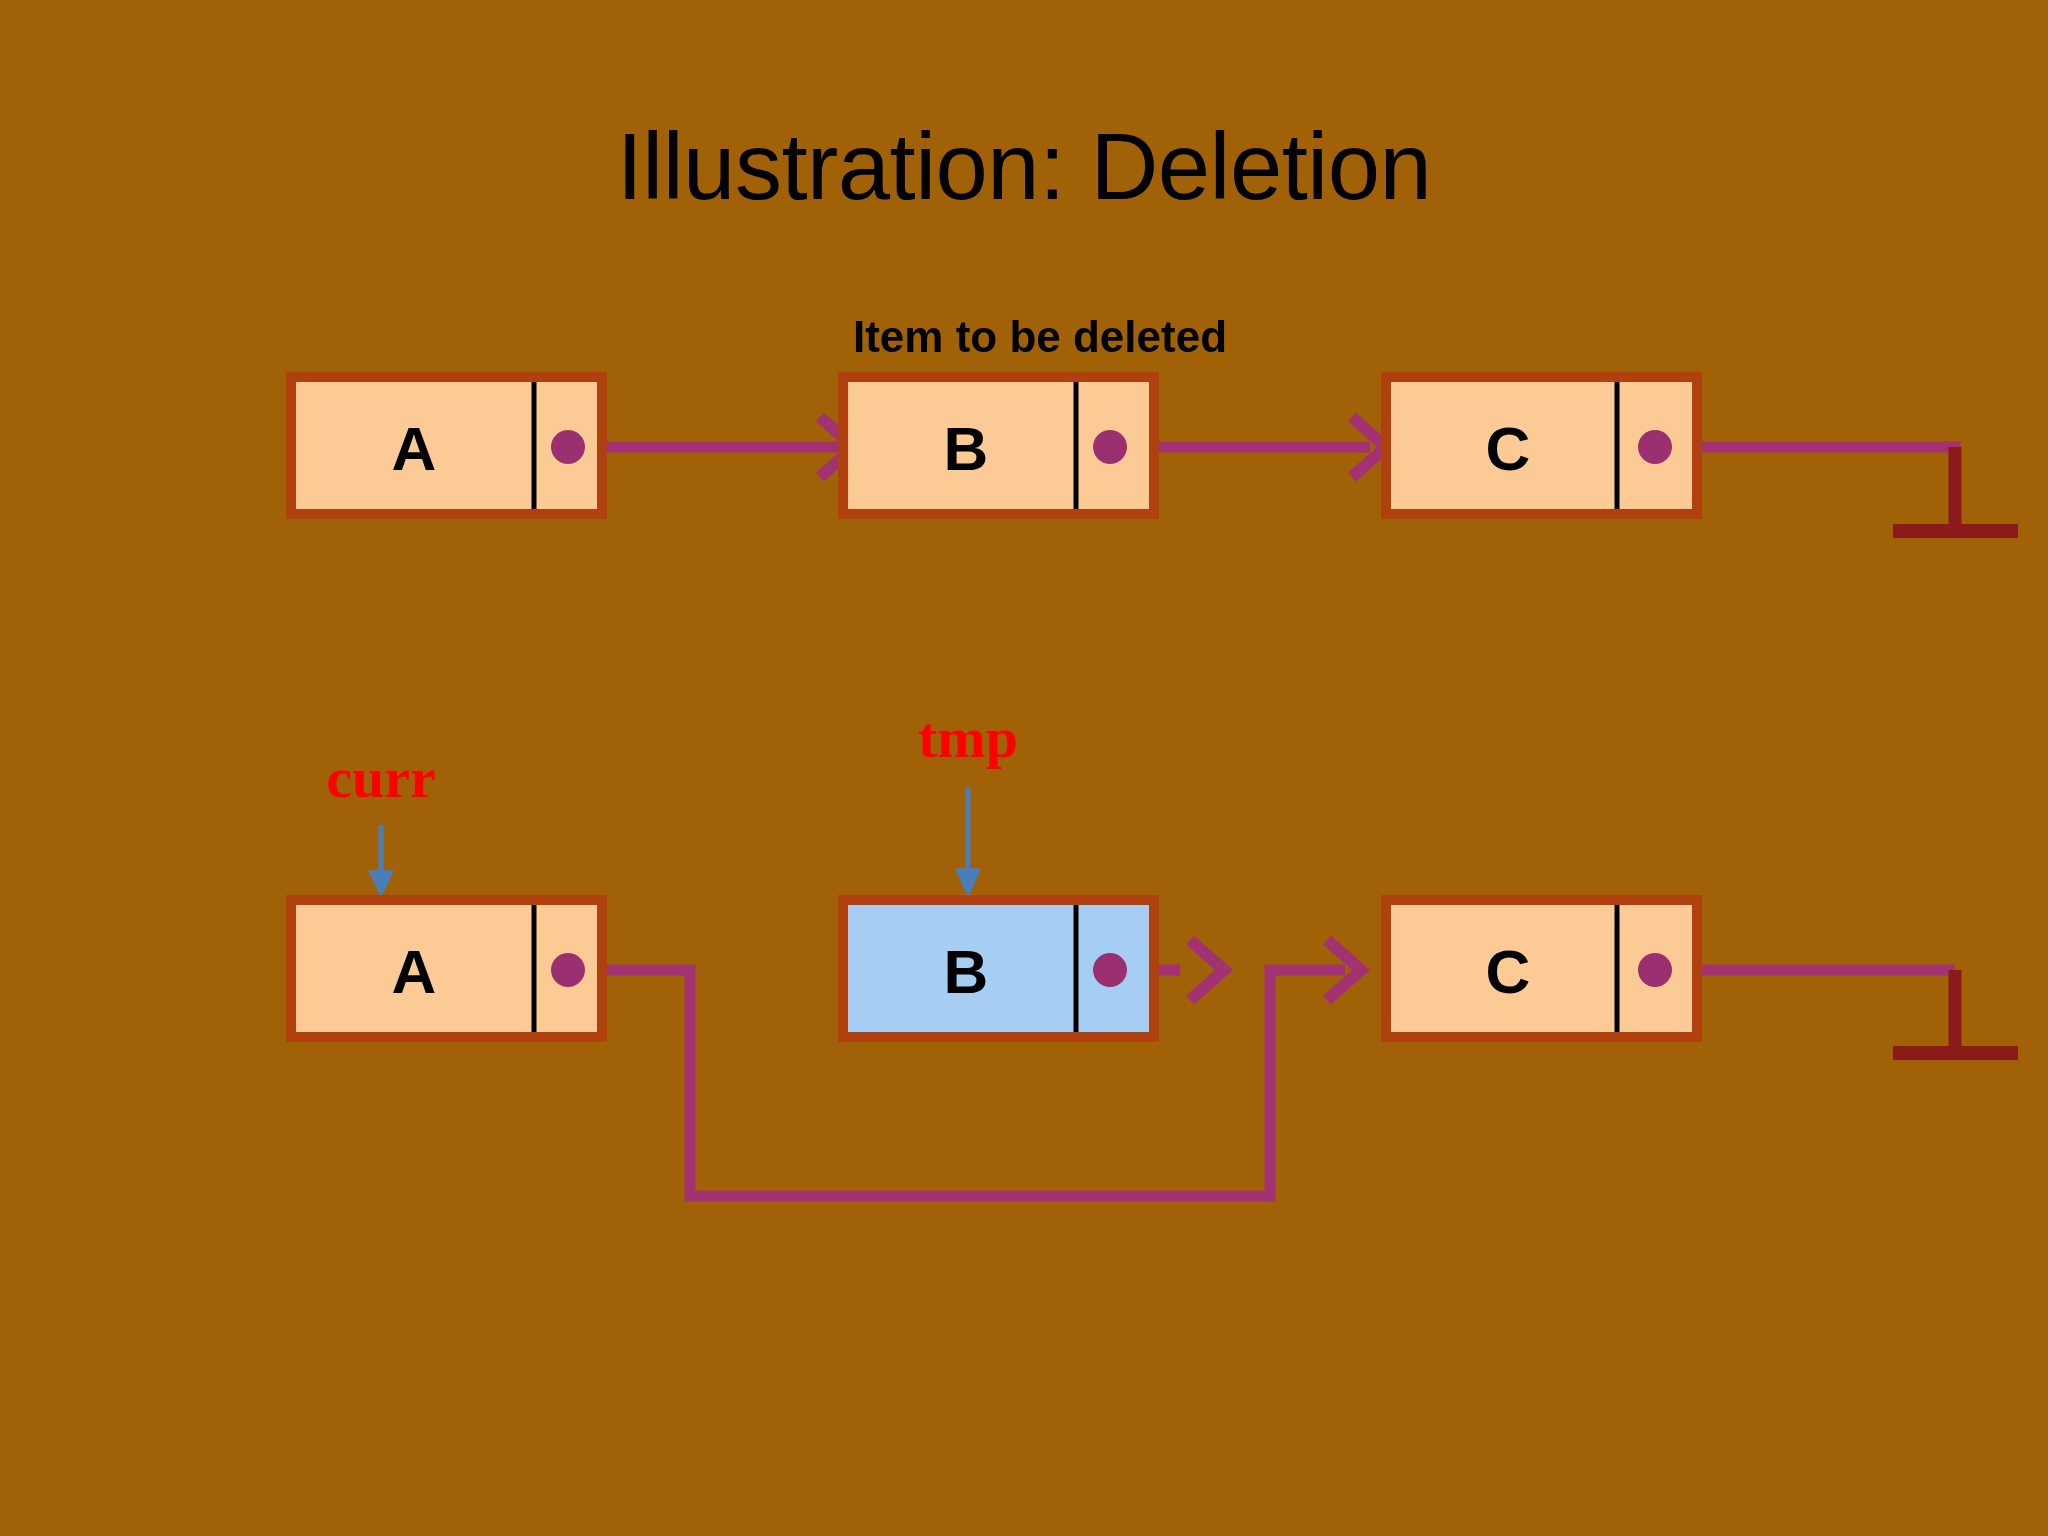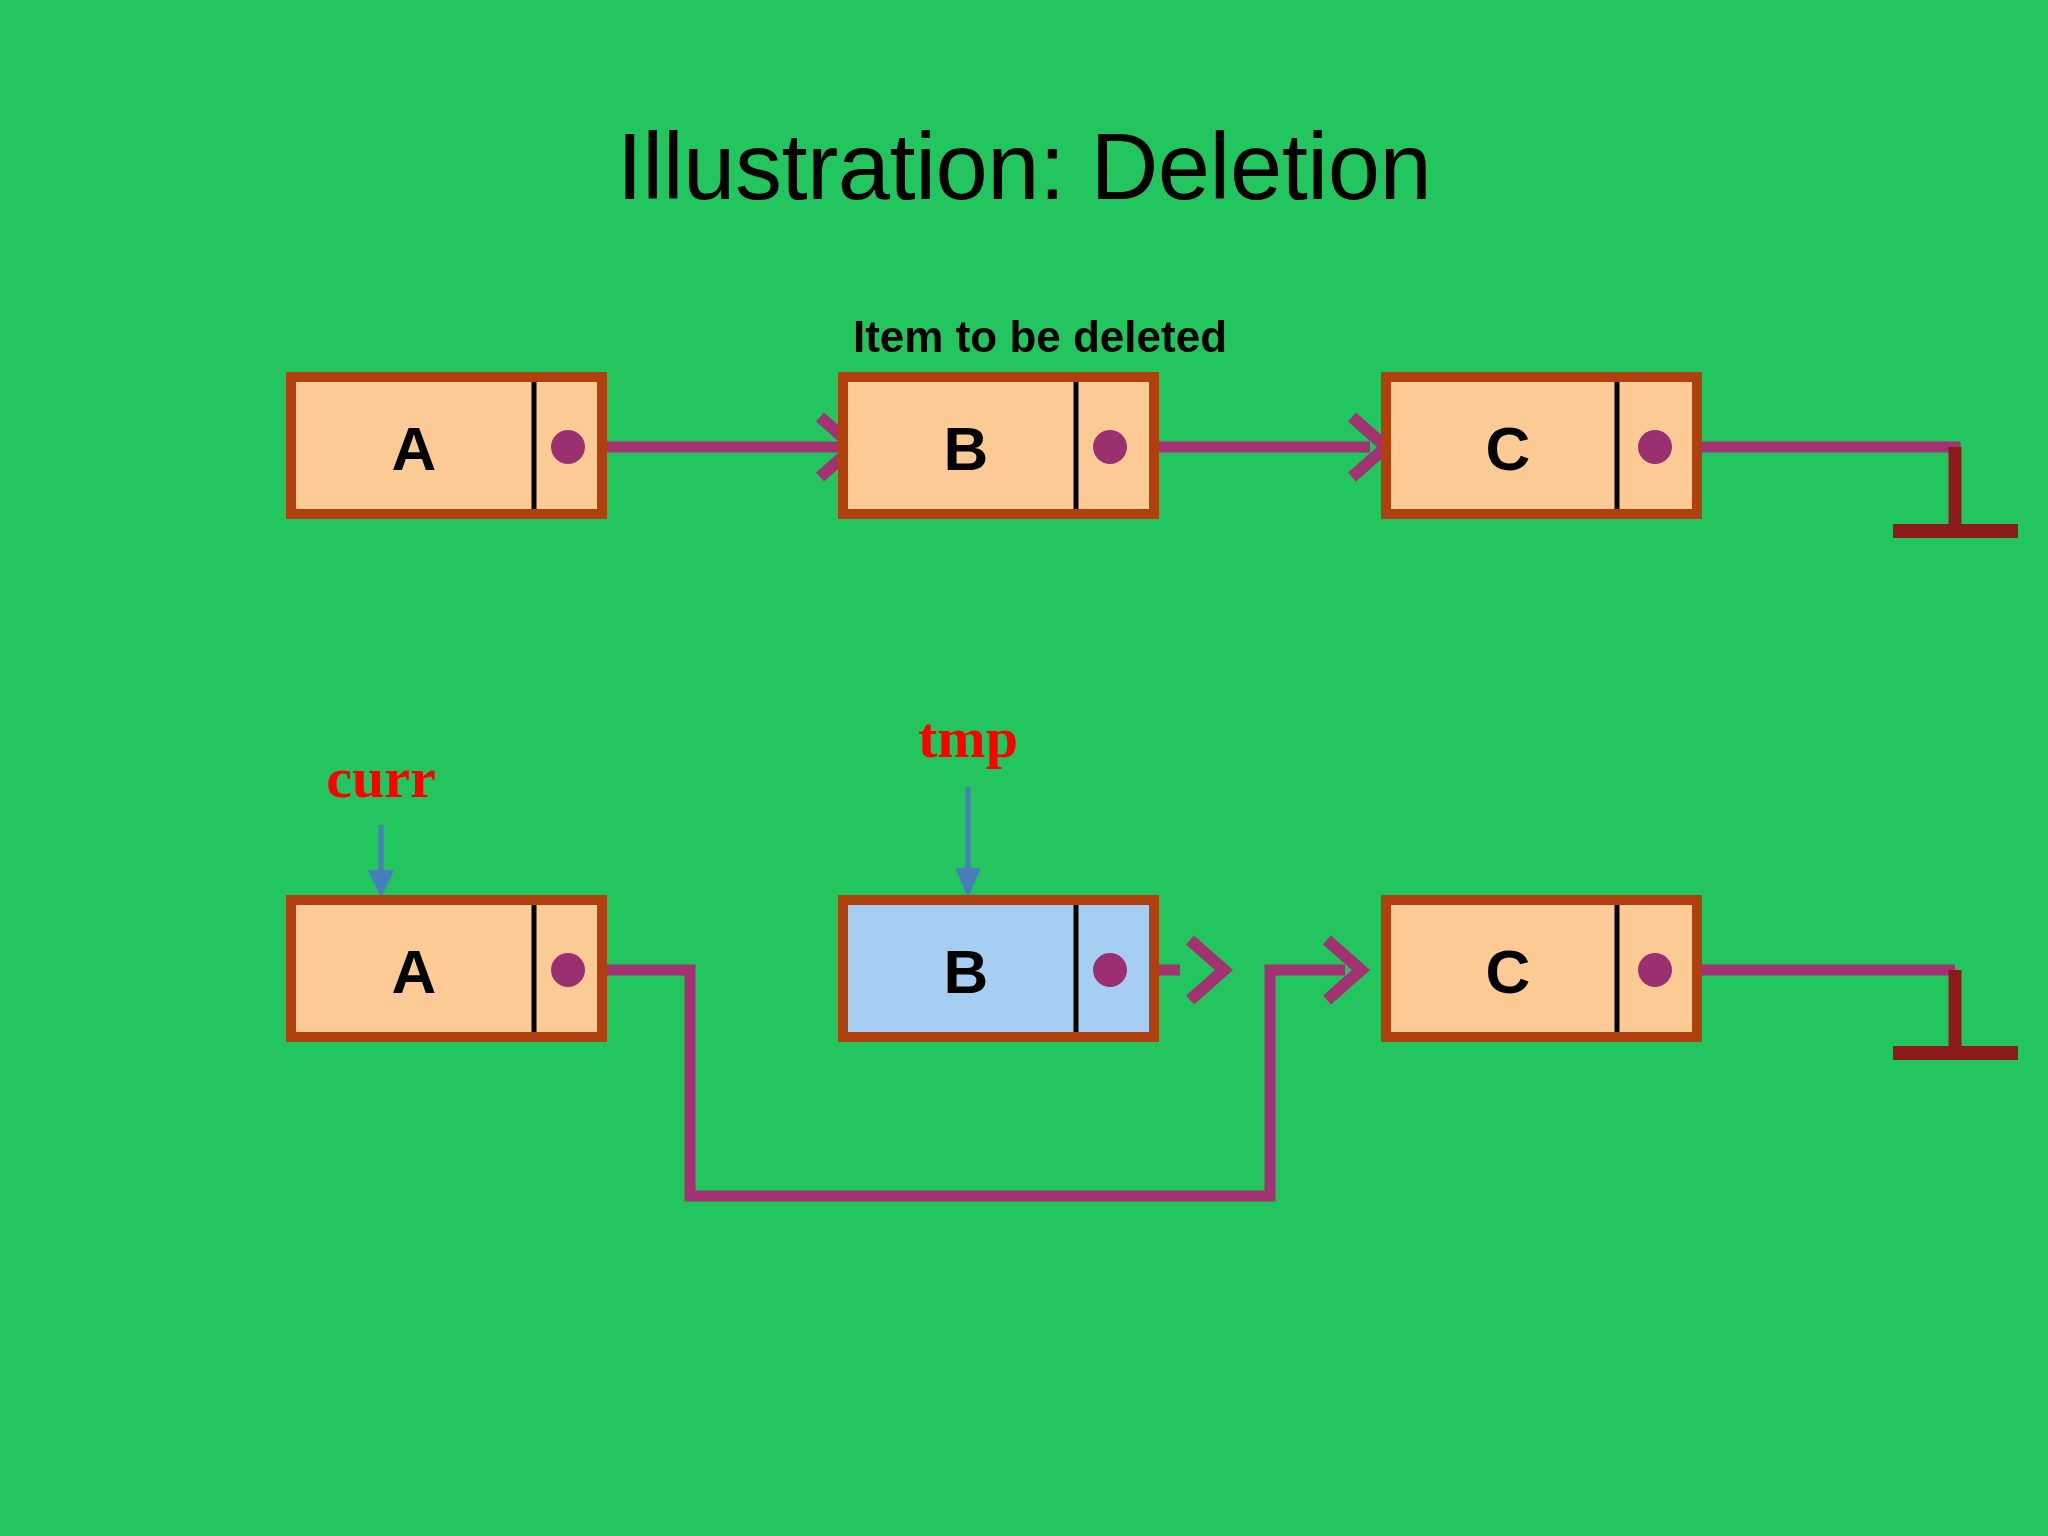--- a/index.html
+++ b/index.html
@@ -11,21 +11,21 @@
   body {
     width: 2048px;
     height: 1536px;
     position: relative;
     overflow: hidden;
     font-family: "Liberation Sans", sans-serif;
   }
   .slide {
     position: absolute;
     inset: 0;
-    background: #22c55e;
+    background: #a16207;
   }
   .slide-title {
     position: absolute;
     left: 0;
     right: 0;
     top: 118px;
     text-align: center;
     font-family: "Liberation Sans", sans-serif;
     font-weight: 400;
     font-size: 94px;

